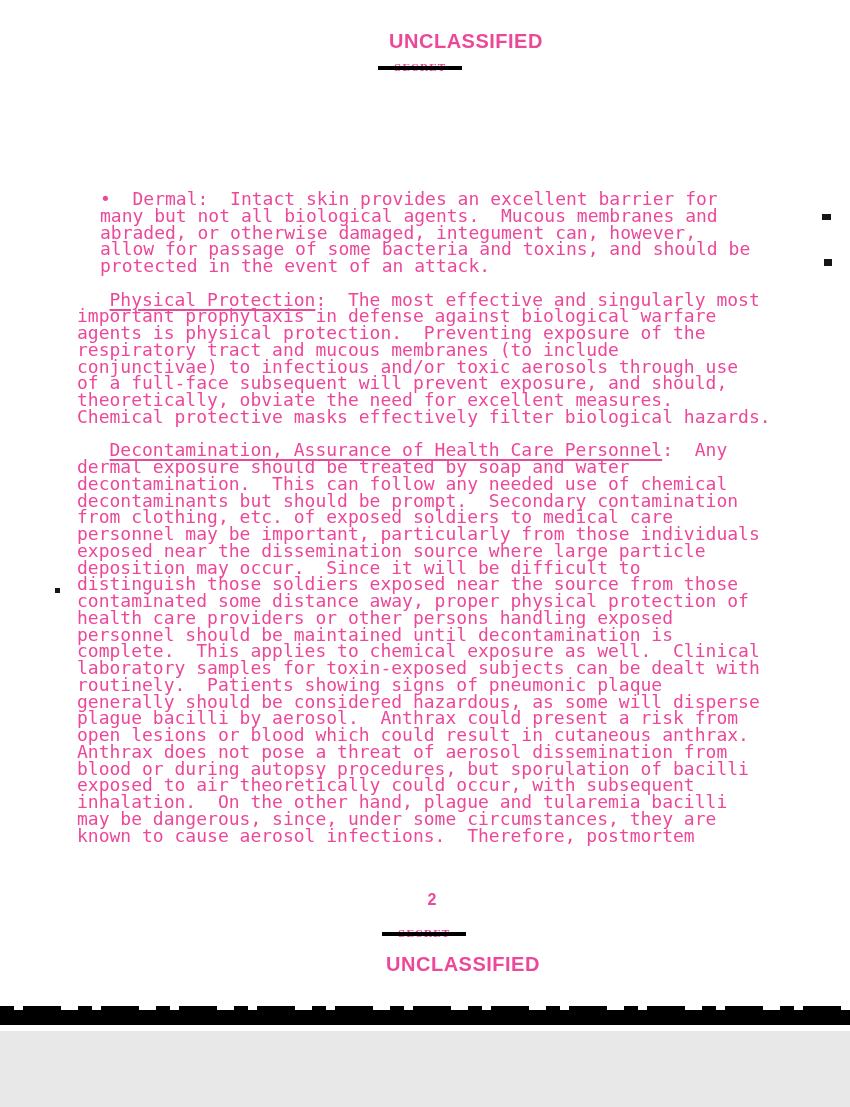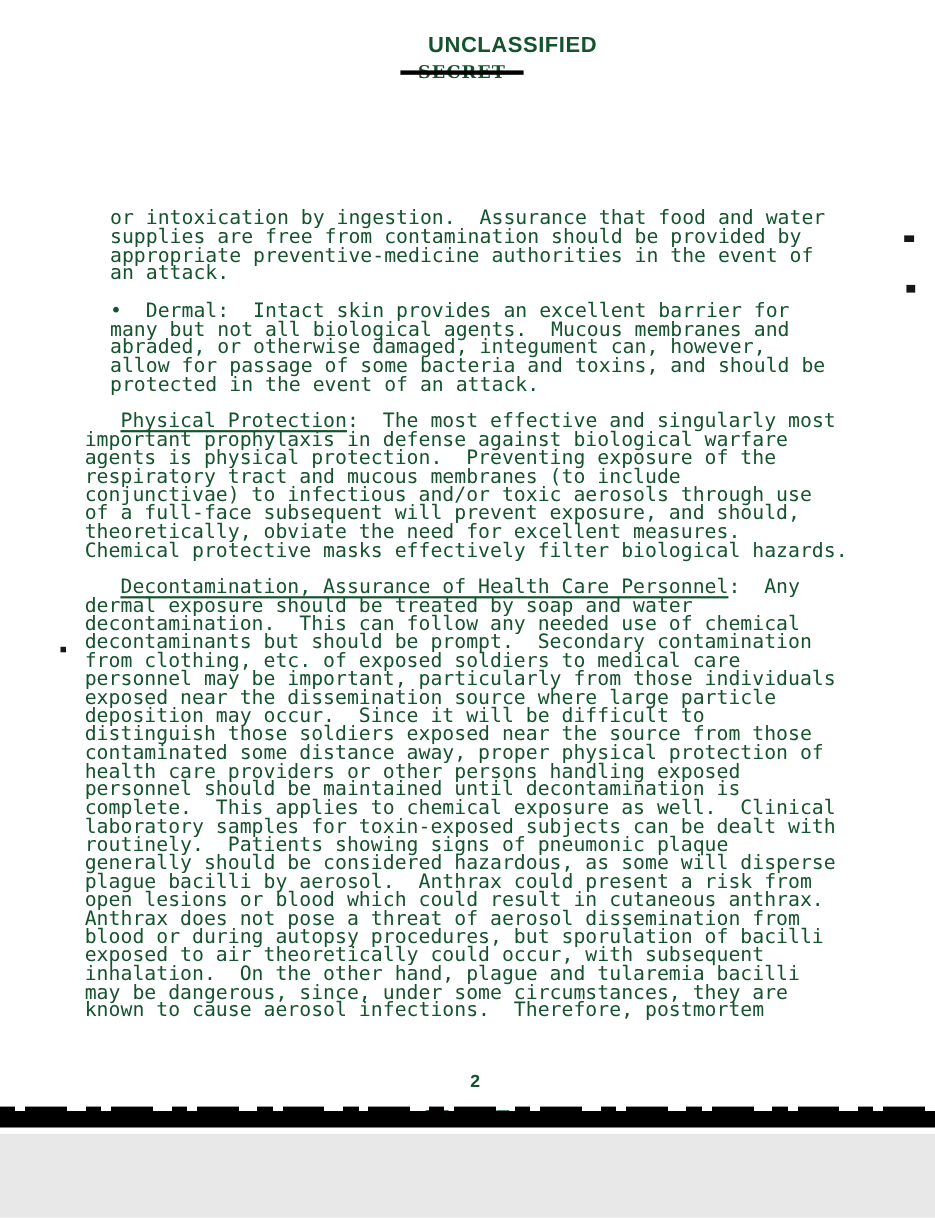--- a/index.html
+++ b/index.html
@@ -2,41 +2,41 @@
 <html><head>
 <meta charset="utf-8">
 <style>
   * { margin:0; padding:0; box-sizing:border-box; }
   html, body { background:#e8e8e8; }
   .page {
     position:relative;
     width:850px; height:1031px;
     margin:0 auto;
     background:#ffffff;
-    color:#14532d;
+    color:#ec4899;
     font-family:"DejaVu Sans Mono", monospace;
     overflow:hidden;
   }
   
   .header-unclass {
     padding-top:30px;
     text-align:center;
     font-family:"Liberation Sans", sans-serif;
     font-weight:bold;
     font-size:20px;
     letter-spacing:0.5px;
     transform:translateX(41px);
   }
   .struck-row { text-align:center; margin-top:3px; transform:translateX(-5px); }
   .struck {
     position:relative;
     display:inline-block;
     font-family:"DejaVu Serif", serif;
     font-weight:bold;
-    font-size:16px;
+    font-size:10px;
     letter-spacing:1px;
   }
   .struck::after {
     content:"";
     position:absolute;
     left:-16px; right:-16px;
     top:50%; margin-top:-2px;
     height:4px;
     background:#000;
   }
@@ -99,24 +99,21 @@
 <body>
 
 <div class="page">
 
   <div class="header-unclass">UNCLASSIFIED</div>
 
   <div class="struck-row">
     <span class="struck">SECRET</span>
   </div>
 
-  <div class="body-text"><div class="para para-list"><span>or intoxication by ingestion.  Assurance that food and water
-supplies are free from contamination should be provided by
-appropriate preventive-medicine authorities in the event of
-an attack.</span></div><div class="para para-list"><span>•  </span><span class="b">Dermal:</span><span>  Intact skin provides an excellent barrier for
+  <div class="body-text"><div class="para para-list"><span>•  </span><span class="b">Dermal:</span><span>  Intact skin provides an excellent barrier for
 many but not all biological agents.  Mucous membranes and
 abraded, or otherwise damaged, integument can, however,
 allow for passage of some bacteria and toxins, and should be
 protected in the event of an attack.</span></div><div class="para"><span>   </span><span class="b u">Physical Protection</span><span class="b">:</span><span class="b">  The most effective and singularly most
 important prophylaxis in defense against biological warfare
 agents is physical protection.</span><span>  Preventing exposure of the
 respiratory tract and mucous membranes (to include
 conjunctivae) to infectious and/or toxic aerosols through use
 of a </span><span class="b">full-face subsequent</span><span> will prevent exposure, and should,
 theoretically, obviate the need for excellent measures.

